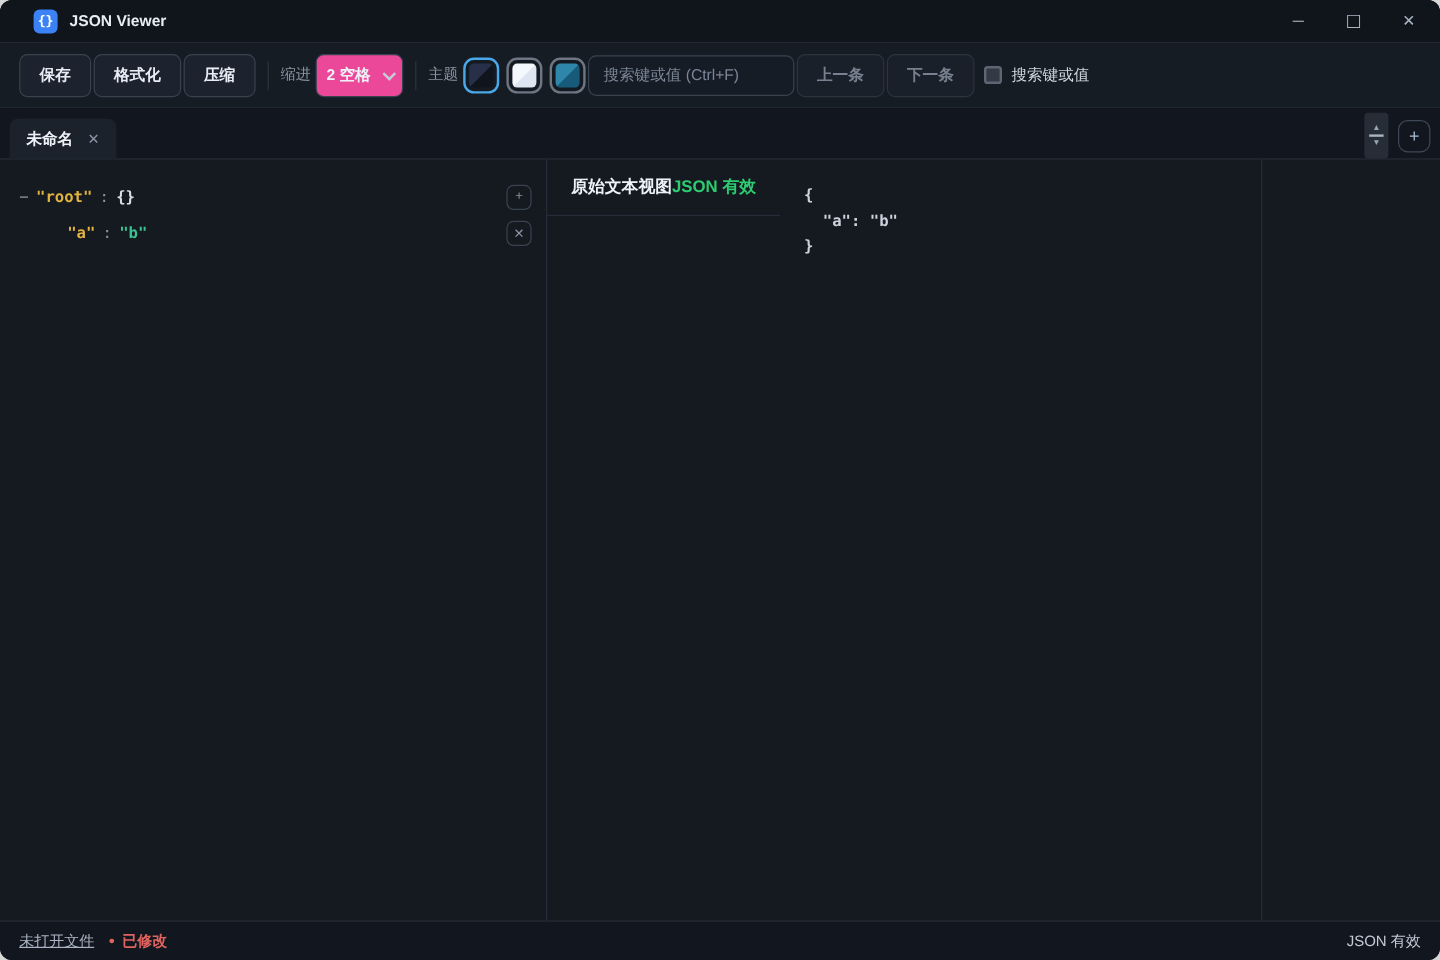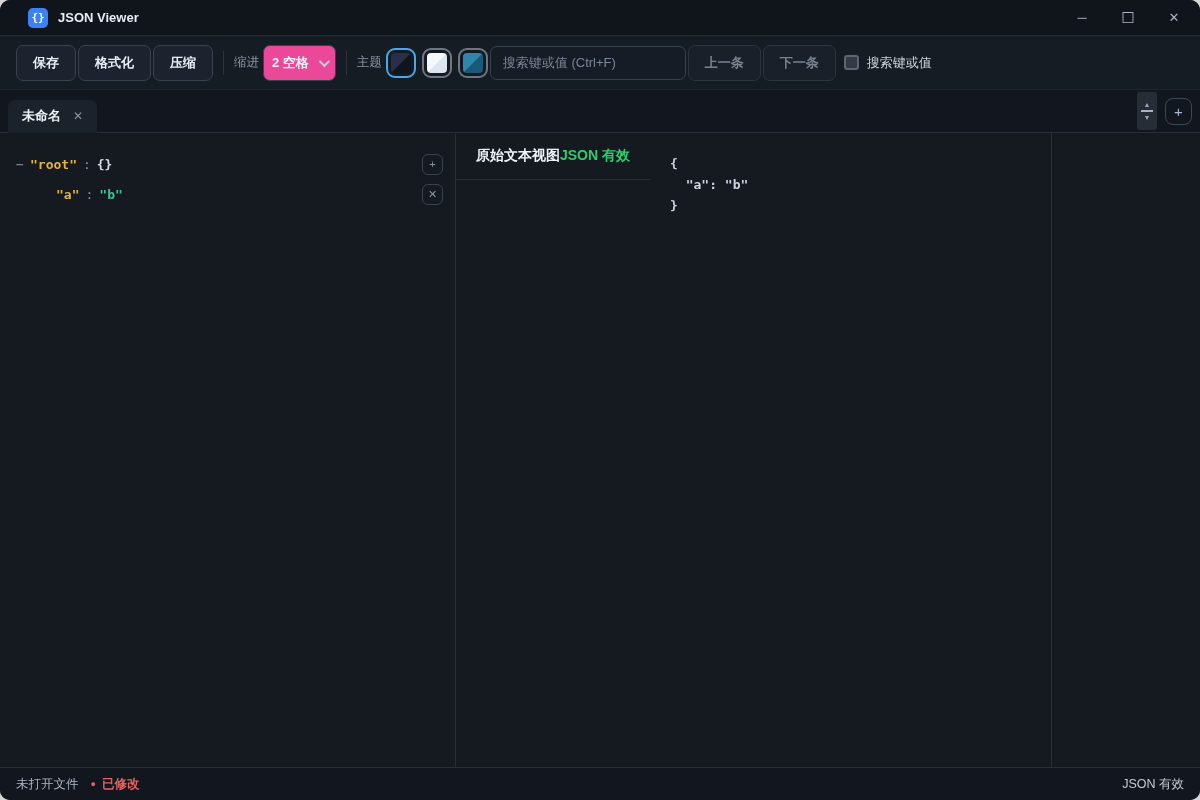--- a/index.html
+++ b/index.html
@@ -57,33 +57,33 @@
   .swatch {
     width:30px; height:30px; border-radius:9px; padding:3px;
     border:2px solid #6e7683; background:#141a22; cursor:pointer;
   }
   .swatch.selected { border-color:#49a8e8; }
   .swatch .fill { width:100%; height:100%; border-radius:4px; }
   .fill.dark  { background:linear-gradient(135deg,#273048 49%,#10141d 51%); }
   .fill.light { background:linear-gradient(135deg,#f4f7fc 49%,#dde5f0 51%); }
   .fill.blue  { background:linear-gradient(135deg,#2f86ab 49%,#175a7a 51%); }
   .search-input {
-    width:196px; height:34px; background:#161c25; border:1px solid #39424f;
+    width:172px; height:34px; background:#161c25; border:1px solid #39424f;
     border-radius:7px; color:#e8edf5; padding:12px 12px; font-size:13px; outline:none;
   }
   .search-input::placeholder { color:#7b8596; }
   .checkbox-wrap { display:flex; align-items:center; gap:8px; margin-left:6px; cursor:pointer; }
   .checkbox {
     width:15px; height:15px; border:2px solid #5d6673; background:#333a45; border-radius:3px;
   }
   .checkbox-label { color:#cfd6e0; font-size:13px; }
   
   .tabbar {
     height:43px; flex:0 0 auto; background:#12171f;
-    display:flex; align-items:center; padding:0 8px;
+    display:flex; align-items:flex-end; padding:0 8px;
     border-bottom:1px solid #262d38;
   }
   .tab {
     background:#1c222c; border-radius:7px 7px 0 0; height:33px; margin-top:10px;
     display:flex; align-items:center; gap:12px; padding:0 14px; cursor:pointer;
   }
   .tab-label { color:#eef2f8; font-weight:bold; font-size:13px; }
   .tab-close { color:#8b94a3; font-size:12px; cursor:pointer; }
   .tabbar-right { margin-left:auto; display:flex; align-items:center; gap:8px; }
   .tab-spinner {
@@ -135,21 +135,21 @@
   }
   .raw-line { white-space:pre; line-height:21px; font-weight:bold; }
   .details-panel { flex:1; padding:20px; }
   .details-text { color:#949db0; font-size:13px; }
   
   .statusbar {
     height:33px; flex:0 0 auto; background:#12171f; border-top:1px solid #262d38;
     display:flex; align-items:center; padding:0 16px; font-size:12.5px;
   }
   .sb-left { display:flex; align-items:center; gap:12px; }
-  .sb-file { color:#aab3c2; }
+  .sb-file { color:#aab3c2;text-decoration:underline; }
   .sb-modified { color:#e0635f; font-weight:bold; display:flex; align-items:center; gap:6px; }
   .sb-dot { font-size:9px; }
   .sb-right { margin-left:auto; color:#c3cad6; }
 </style>
 </head>
 <body>
 
 <div class="app">
 
   <div class="titlebar">

